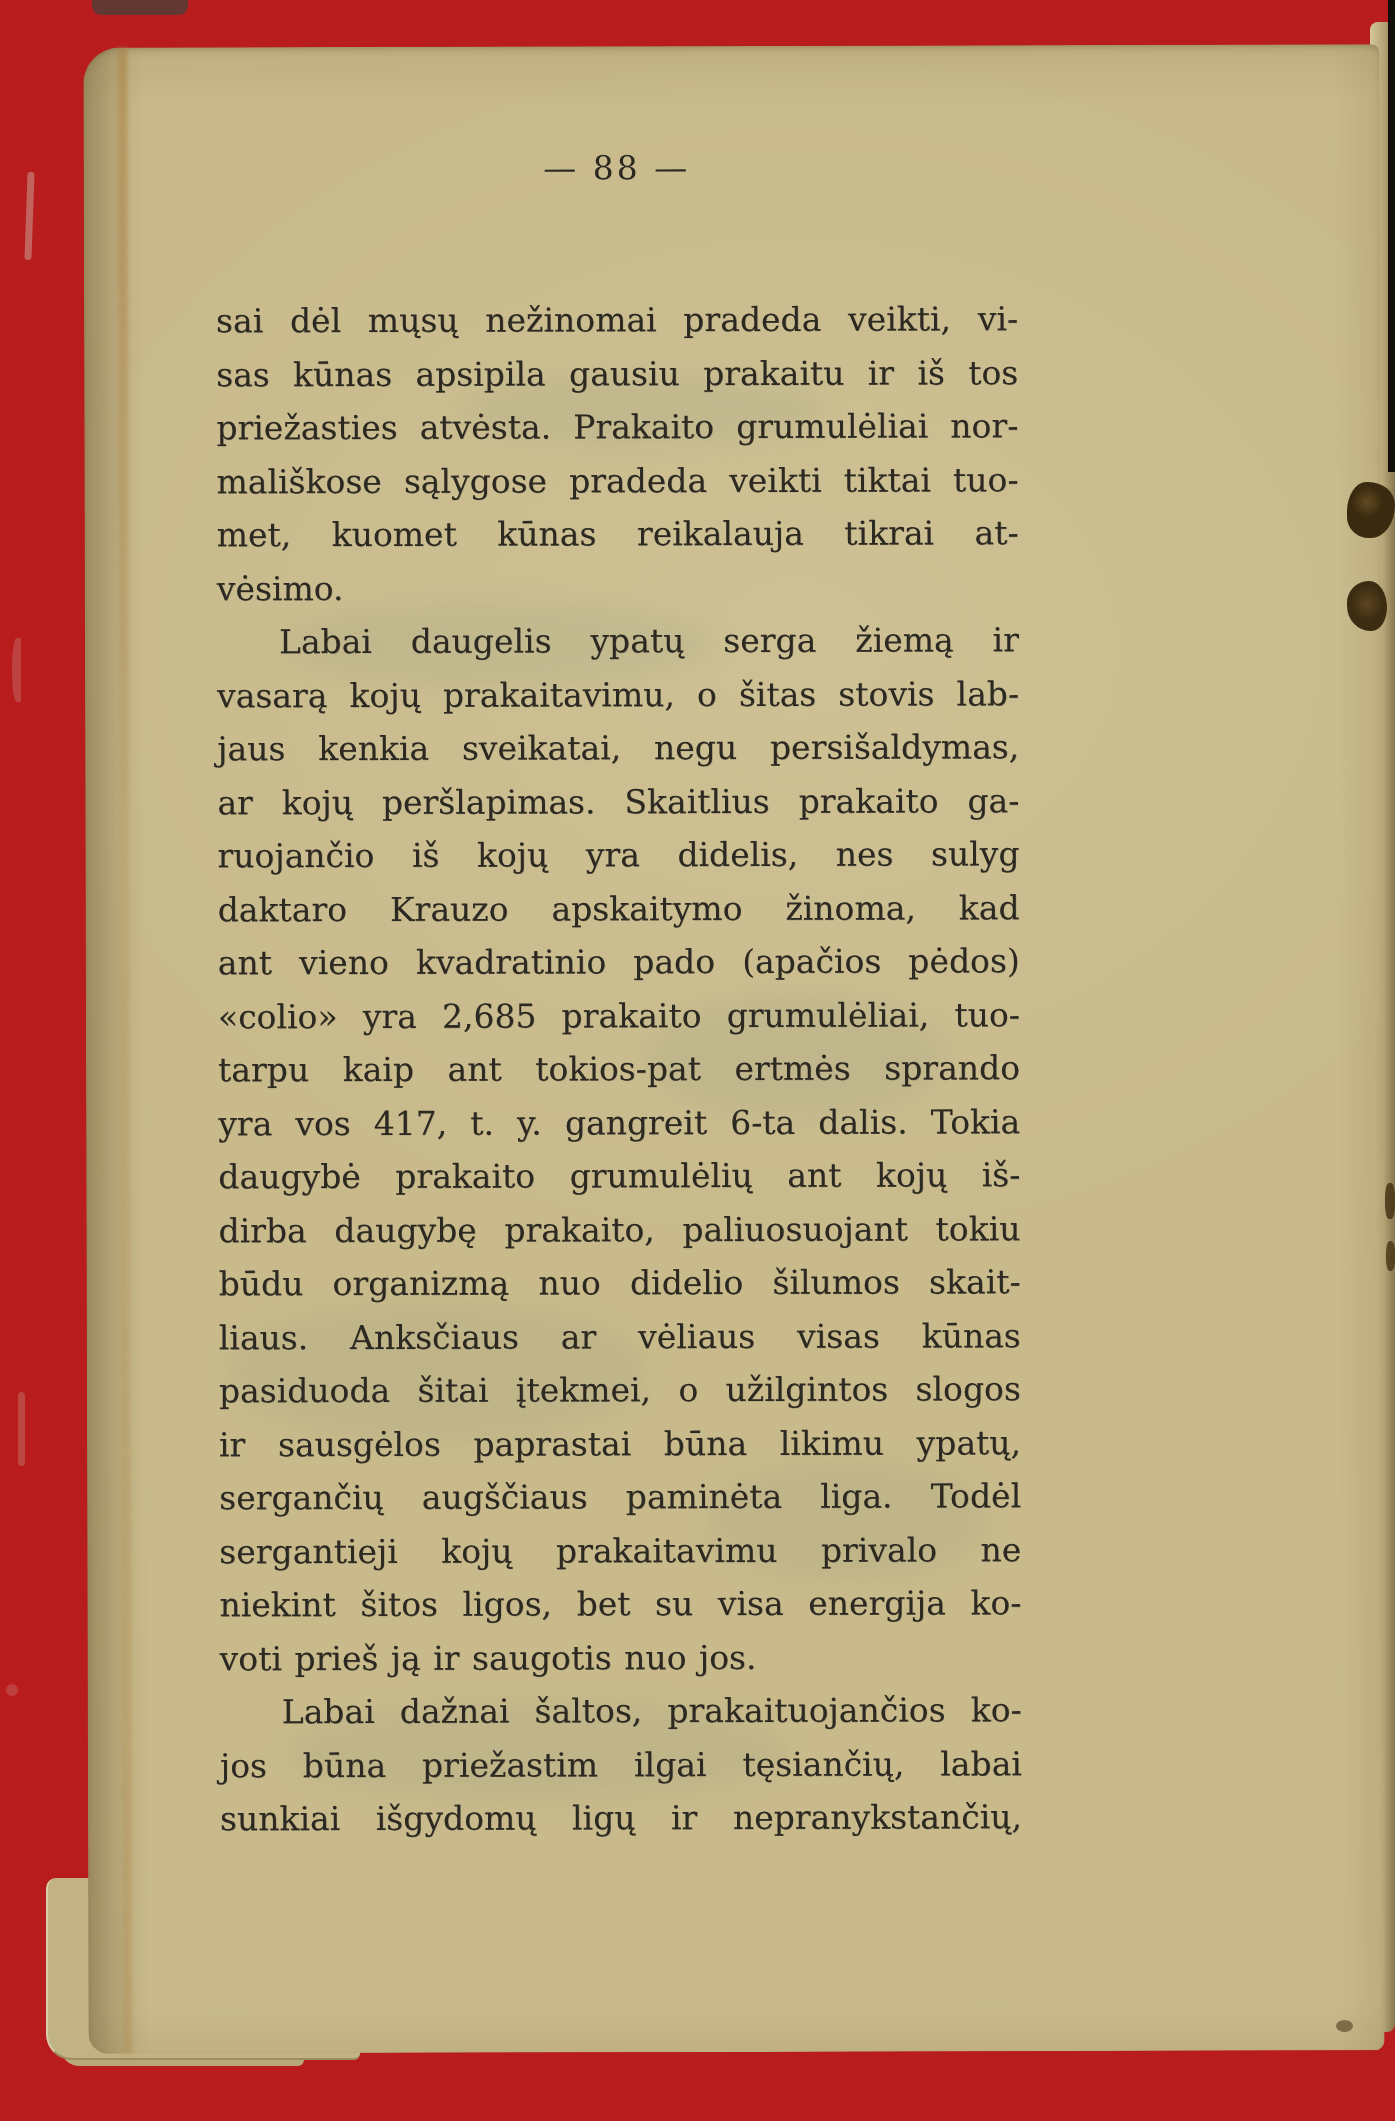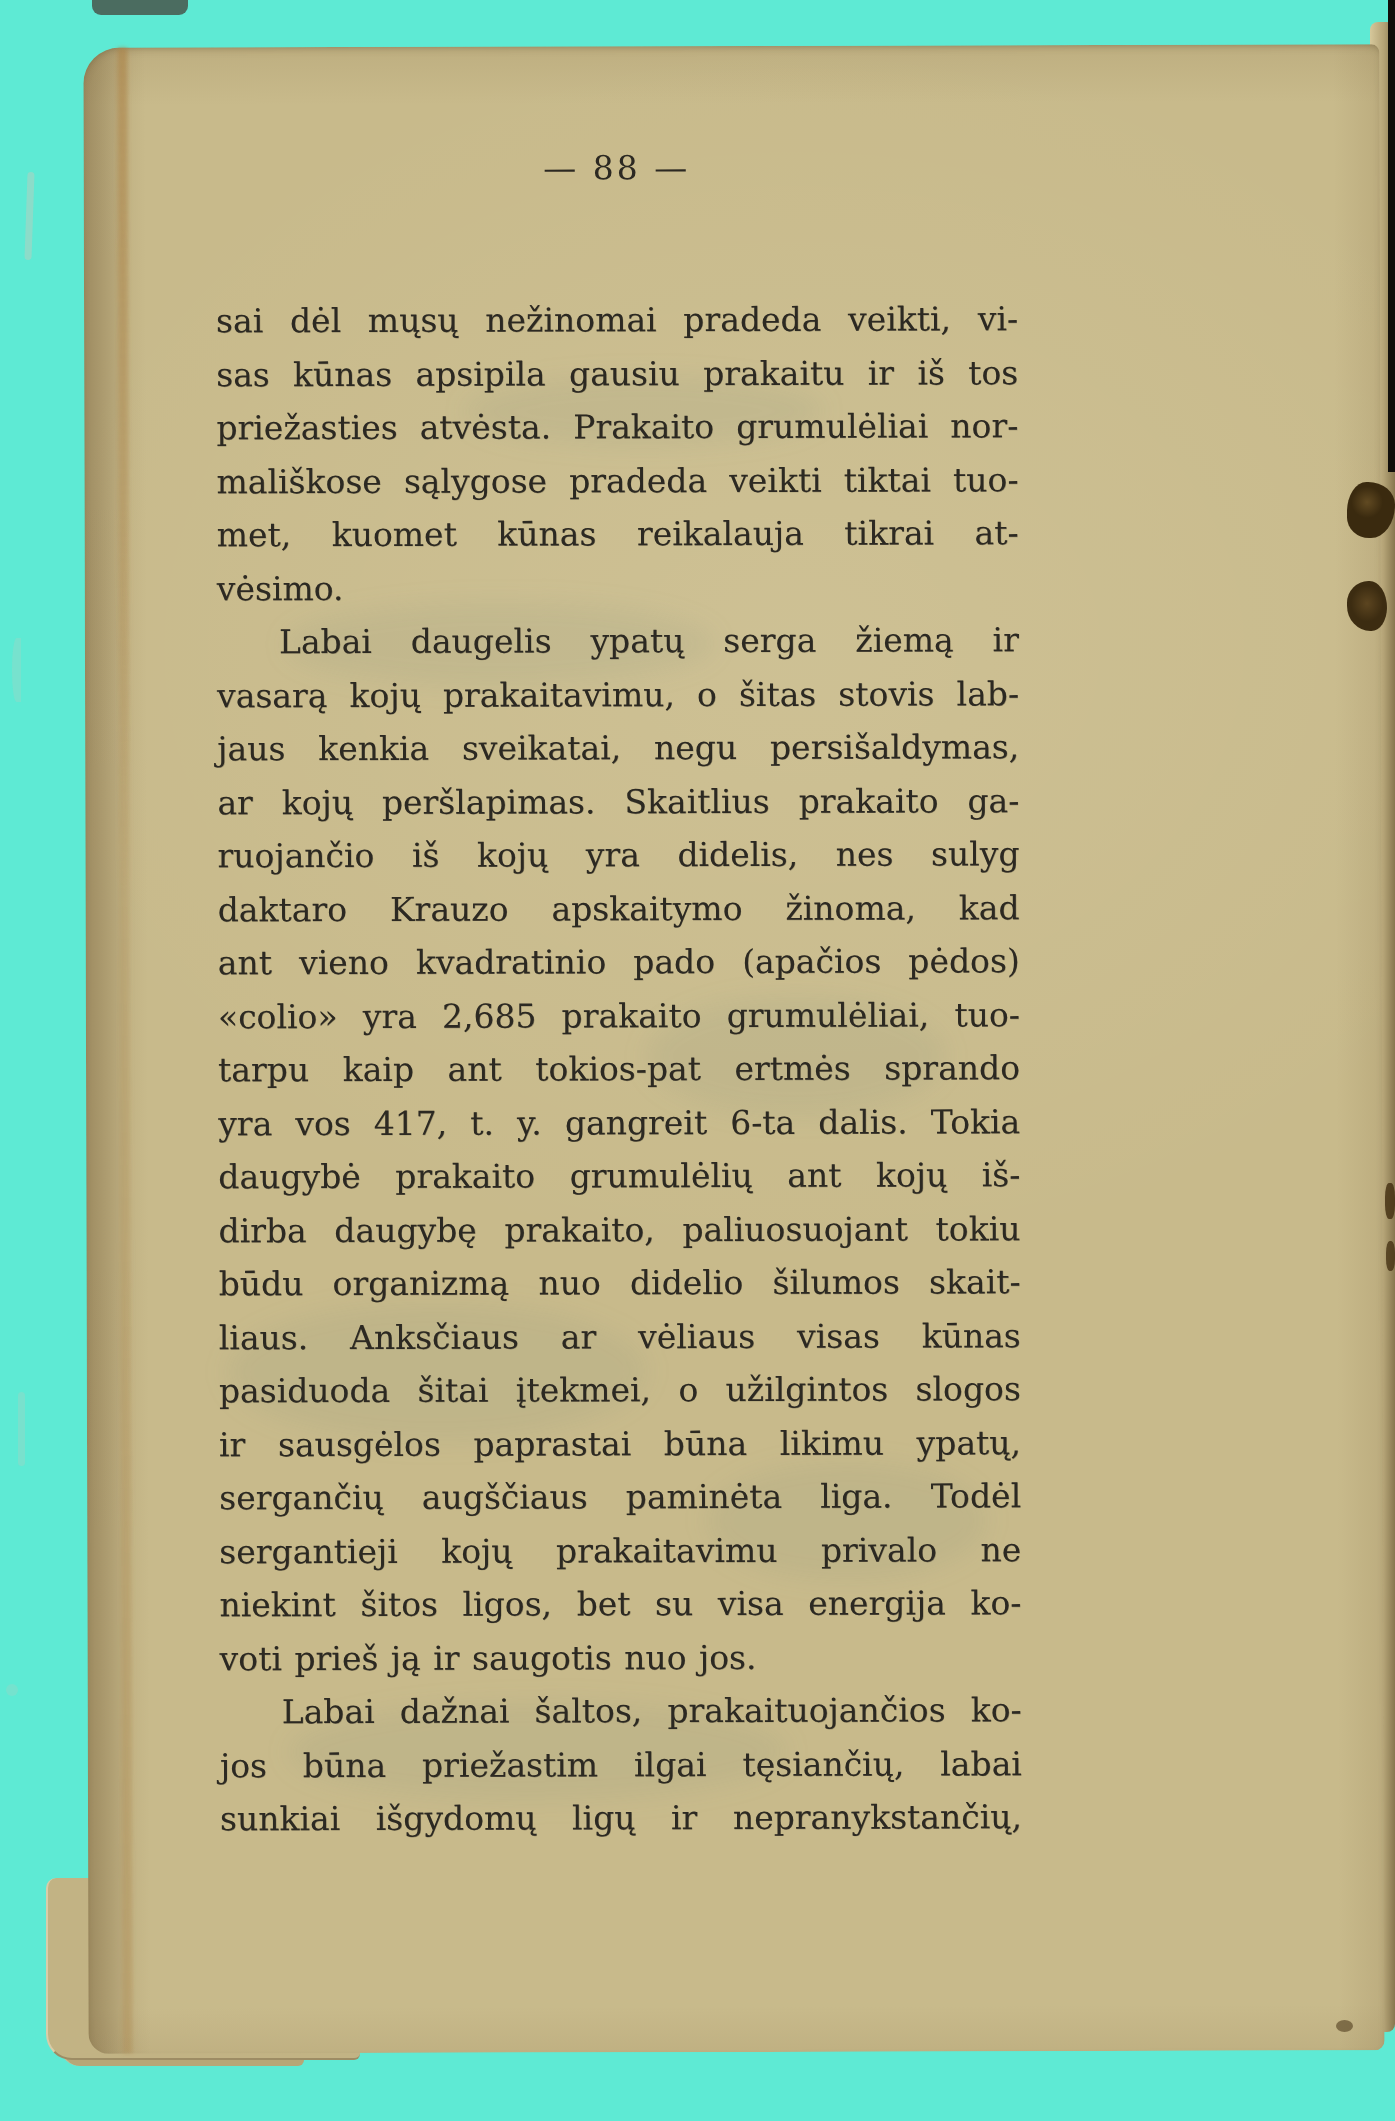--- a/index.html
+++ b/index.html
@@ -1,20 +1,20 @@
 <!DOCTYPE html>
 <html style="--paper: #c8ba8b; --ink: #2c2922; --frame: #17130e; --stain: #463214;"><head>
 <meta charset="utf-8">
 <style>
   html,body{margin:0;padding:0;background:#0d0b08;}
   .scene{
     position:relative;
     width:1395px;height:2121px;
     overflow:hidden;
-    background:#5eead4;
+    background:#b91c1c;
     font-family:"DejaVu Serif","Liberation Serif",serif;
   }
   
   .top-tab{position:absolute;left:92px;top:0;width:96px;height:15px;
     background:#45413a;border-radius:0 0 9px 9px;opacity:.75;}
   .edge-mark{position:absolute;background:rgba(205,200,185,.42);border-radius:4px;}
   .edge-mark.m1{left:26px;top:172px;width:7px;height:88px;transform:rotate(2deg);}
   .edge-mark.m2{left:12px;top:638px;width:9px;height:64px;border-radius:50% 0 0 50%;opacity:.55;}
   .edge-mark.m3{left:18px;top:1392px;width:7px;height:74px;opacity:.6;}
   .edge-mark.m4{left:6px;top:1684px;width:12px;height:12px;border-radius:50%;opacity:.5;}

